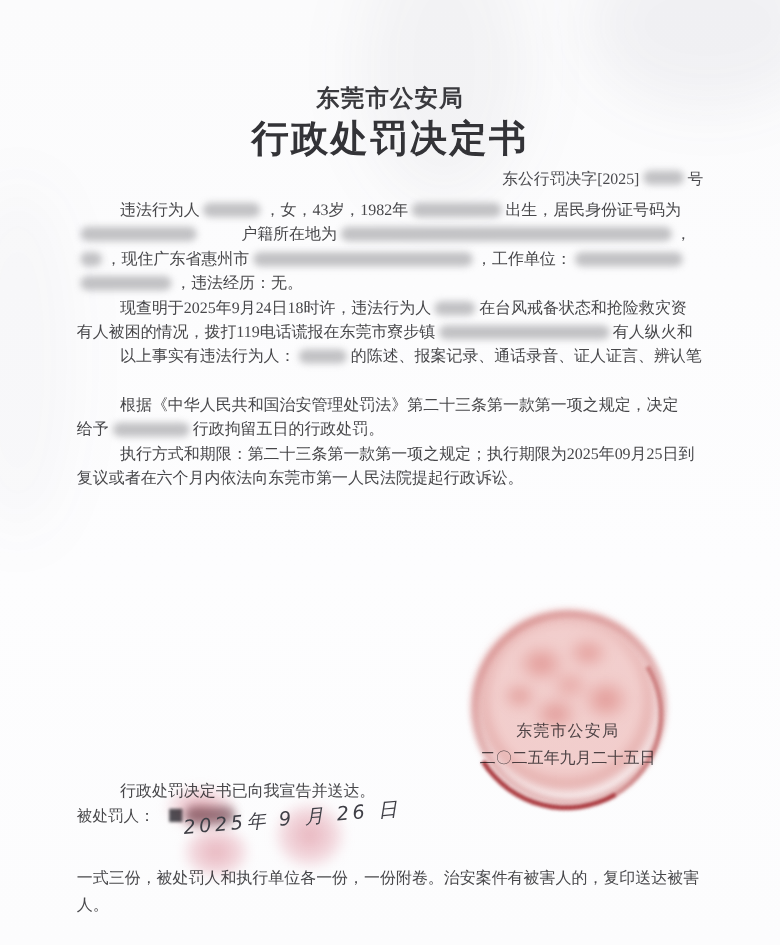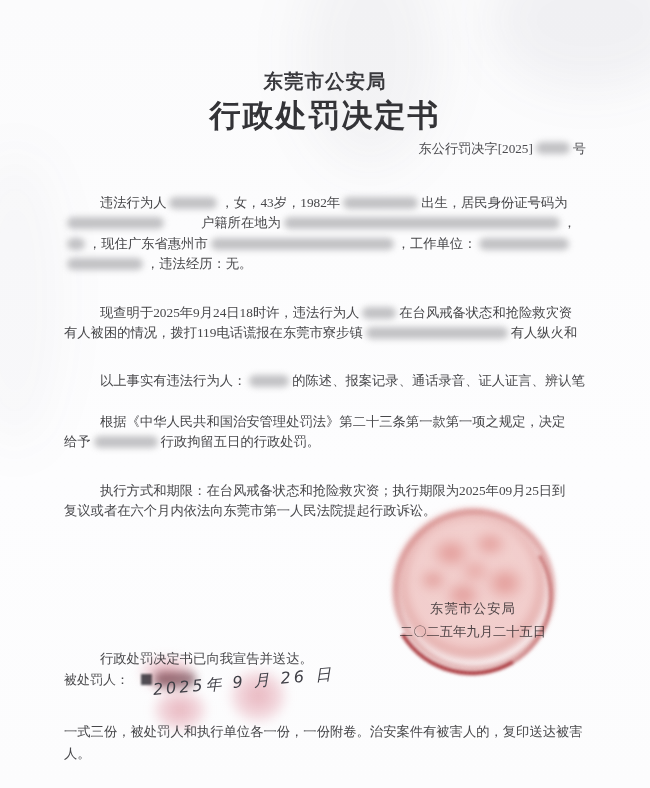--- a/index.html
+++ b/index.html
@@ -33,21 +33,21 @@
   .doc-number{
     position:absolute;top:140px;right:64px;
     font-size:13.2px;color:#4a4a4e;white-space:nowrap;
   }
 
   .doc-body{
     position:absolute;left:64px;top:164px;width:524px;
     font-size:13.3px;color:#47474a;
   }
   .line{height:20.4px;line-height:20.4px;white-space:nowrap;}
-  .line.indent{padding-left:36px;margin-top:28px;}
+  .line.indent{padding-left:36px;}
   .line.gap-before{margin-top:20px;}
   .line span{vertical-align:middle;}
 
   .redact{
     display:inline-block;height:12px;border-radius:6px;
     background:#b3b3b6;filter:blur(3px);opacity:.8;
     margin:0 3px;vertical-align:-1px;
   }
   .gapseg{display:inline-block;height:1px;}
 
@@ -134,21 +134,21 @@
   <div class="doc-body" id="doc-body">
       <div class="line indent"><span>违法行为人</span><span class="redact" style="width: 48px;"></span><span>，女，43岁，1982年</span><span class="redact" style="width: 75px;"></span><span>出生，居民身份证号码为</span></div>
       <div class="line"><span class="redact" style="width: 97px;"></span><span class="gapseg" style="width: 34px;"></span><span>户籍所在地为</span><span class="redact" style="width: 276px;"></span><span>，</span></div>
       <div class="line"><span class="redact" style="width: 18px;"></span><span>，现住广东省惠州市</span><span class="redact" style="width: 183px;"></span><span>，工作单位：</span><span class="redact" style="width: 90px;"></span></div>
       <div class="line"><span class="redact" style="width: 76px;"></span><span>，违法经历：无。</span></div>
       <div class="line indent"><span>现查明于2025年9月24日18时许，违法行为人</span><span class="redact" style="width: 34px;"></span><span>在台风戒备状态和抢险救灾资</span></div>
       <div class="line"><span>有人被困的情况，拨打119电话谎报在东莞市寮步镇</span><span class="redact" style="width: 142px;"></span><span>有人纵火和</span></div>
       <div class="line indent"><span>以上事实有违法行为人：</span><span class="redact" style="width: 40px;"></span><span>的陈述、报案记录、通话录音、证人证言、辨认笔</span></div>
       <div class="line indent gap-before"><span>根据《中华人民共和国治安管理处罚法》第二十三条第一款第一项之规定，决定</span></div>
       <div class="line"><span>给予</span><span class="redact" style="width: 64px;"></span><span>行政拘留五日的行政处罚。</span></div>
-      <div class="line indent"><span>执行方式和期限：在台风戒备状态和抢险救灾资；执行期限为2025年09月25日到</span></div>
+      <div class="line indent"><span>执行方式和期限：第二十三条第一款第一项之规定；执行期限为2025年09月25日到</span></div>
       <div class="line"><span>复议或者在六个月内依法向东莞市第一人民法院提起行政诉讼。</span></div>
     </div>
 
   <div class="seal-text">
     <div class="seal-agency-line">东莞市公安局</div>
     <div class="seal-date-line">二〇二五年九月二十五日</div>
   </div>
 
   <div class="seal">
     <div class="seal-body"></div>

